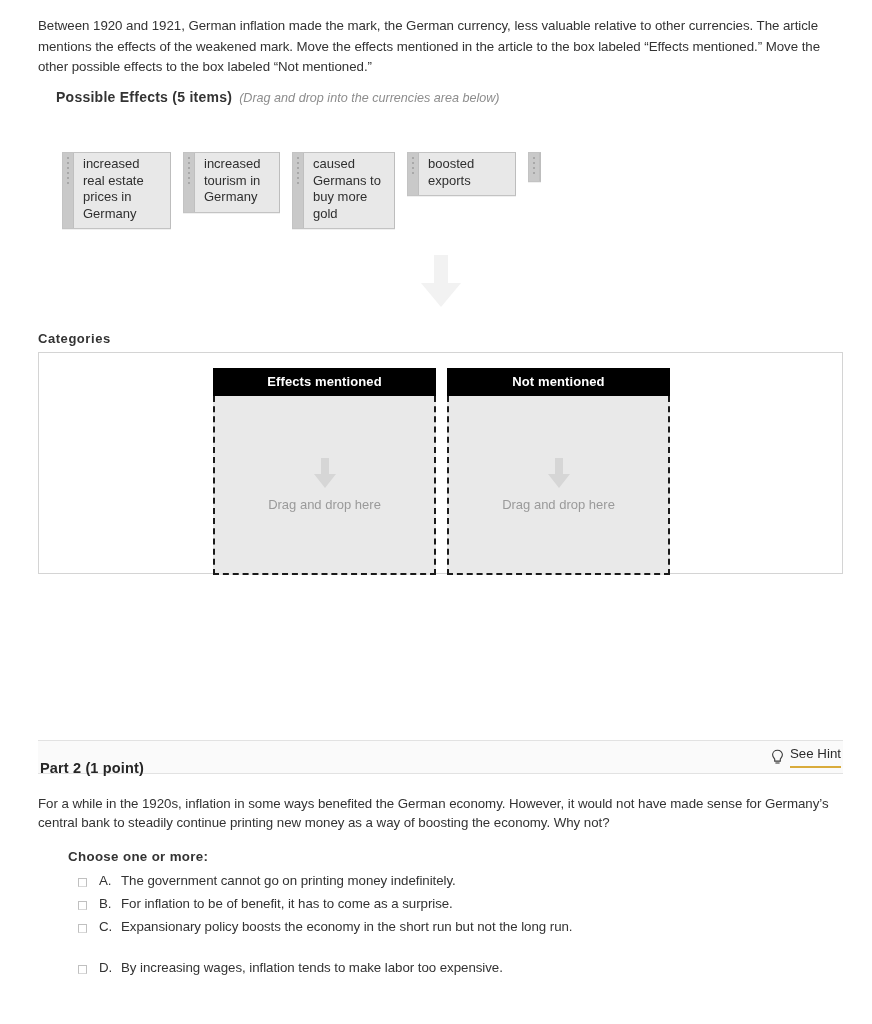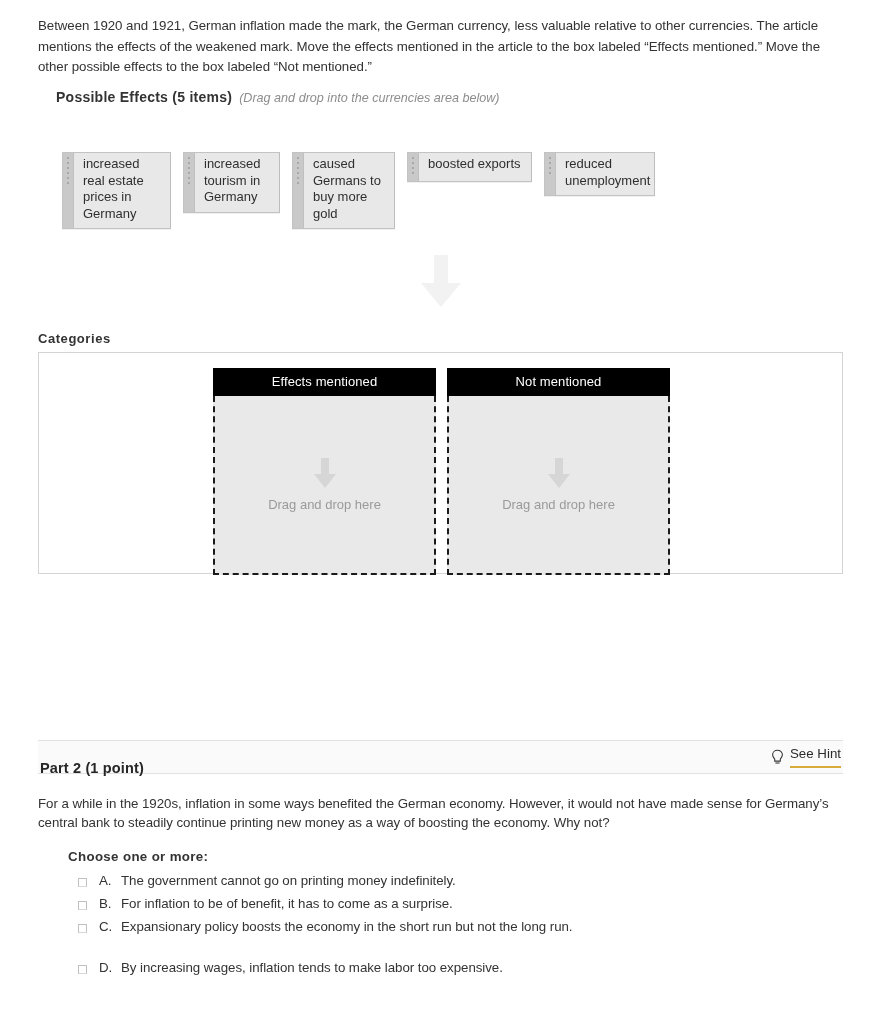--- a/index.html
+++ b/index.html
@@ -92,21 +92,21 @@
   .chip-label {
     padding: 3px 9px 6px 9px;
     font-size: 13px;
     line-height: 16.5px;
     color: #2f2f2f;
     white-space: pre-line;
   }
   .chip--w1 .chip-label { width: 96px; }
   .chip--w2 .chip-label { width: 84px; }
   .chip--w3 .chip-label { width: 90px; }
-  .chip--w4 .chip-label { width: 112px; }
+  .chip--w4 .chip-label { width: 96px; }
   .chip--w5 .chip-label { width: 98px; }
 
   
   .big-arrow {
     position: absolute;
     left: 421px;
     top: 255px;
     width: 40px;
     height: 52px;
   }
@@ -135,21 +135,21 @@
     left: 174px;
     top: 15px;
     display: flex;
     gap: 11px;
   }
   .cat-col { width: 223px; }
   .cat-head {
     background: #000000;
     color: #ffffff;
     font-size: 13px;
-    font-weight: normal;
+    font-weight: bold;
     text-align: center;
     padding: 6px 0 7px 0;
     letter-spacing: 0.1px;
   }
   .dropzone {
     height: 179px;
     background: #e9e9e9;
     border: 2px dashed #1a1a1a;
     border-top: none;
     display: flex;
@@ -311,21 +311,20 @@
     <span class="chip-label">boosted exports</span>
   </div>
 
   <div class="chip chip--w5">
     <span class="chip-grip">
       <i></i>
         <i></i>
         <i></i>
         <i></i>
     </span>
-    <span class="chip-label">reduced unemployment</span>
   </div>
 
 </div>
 
 <svg class="big-arrow" viewBox="0 0 40 52">
   <polygon points="13,0 27,0 27,28 40,28 20,52 0,28 13,28" fill="#f2f2f2"></polygon>
 </svg>
 
 <div class="cat-title">Categories</div>
 

